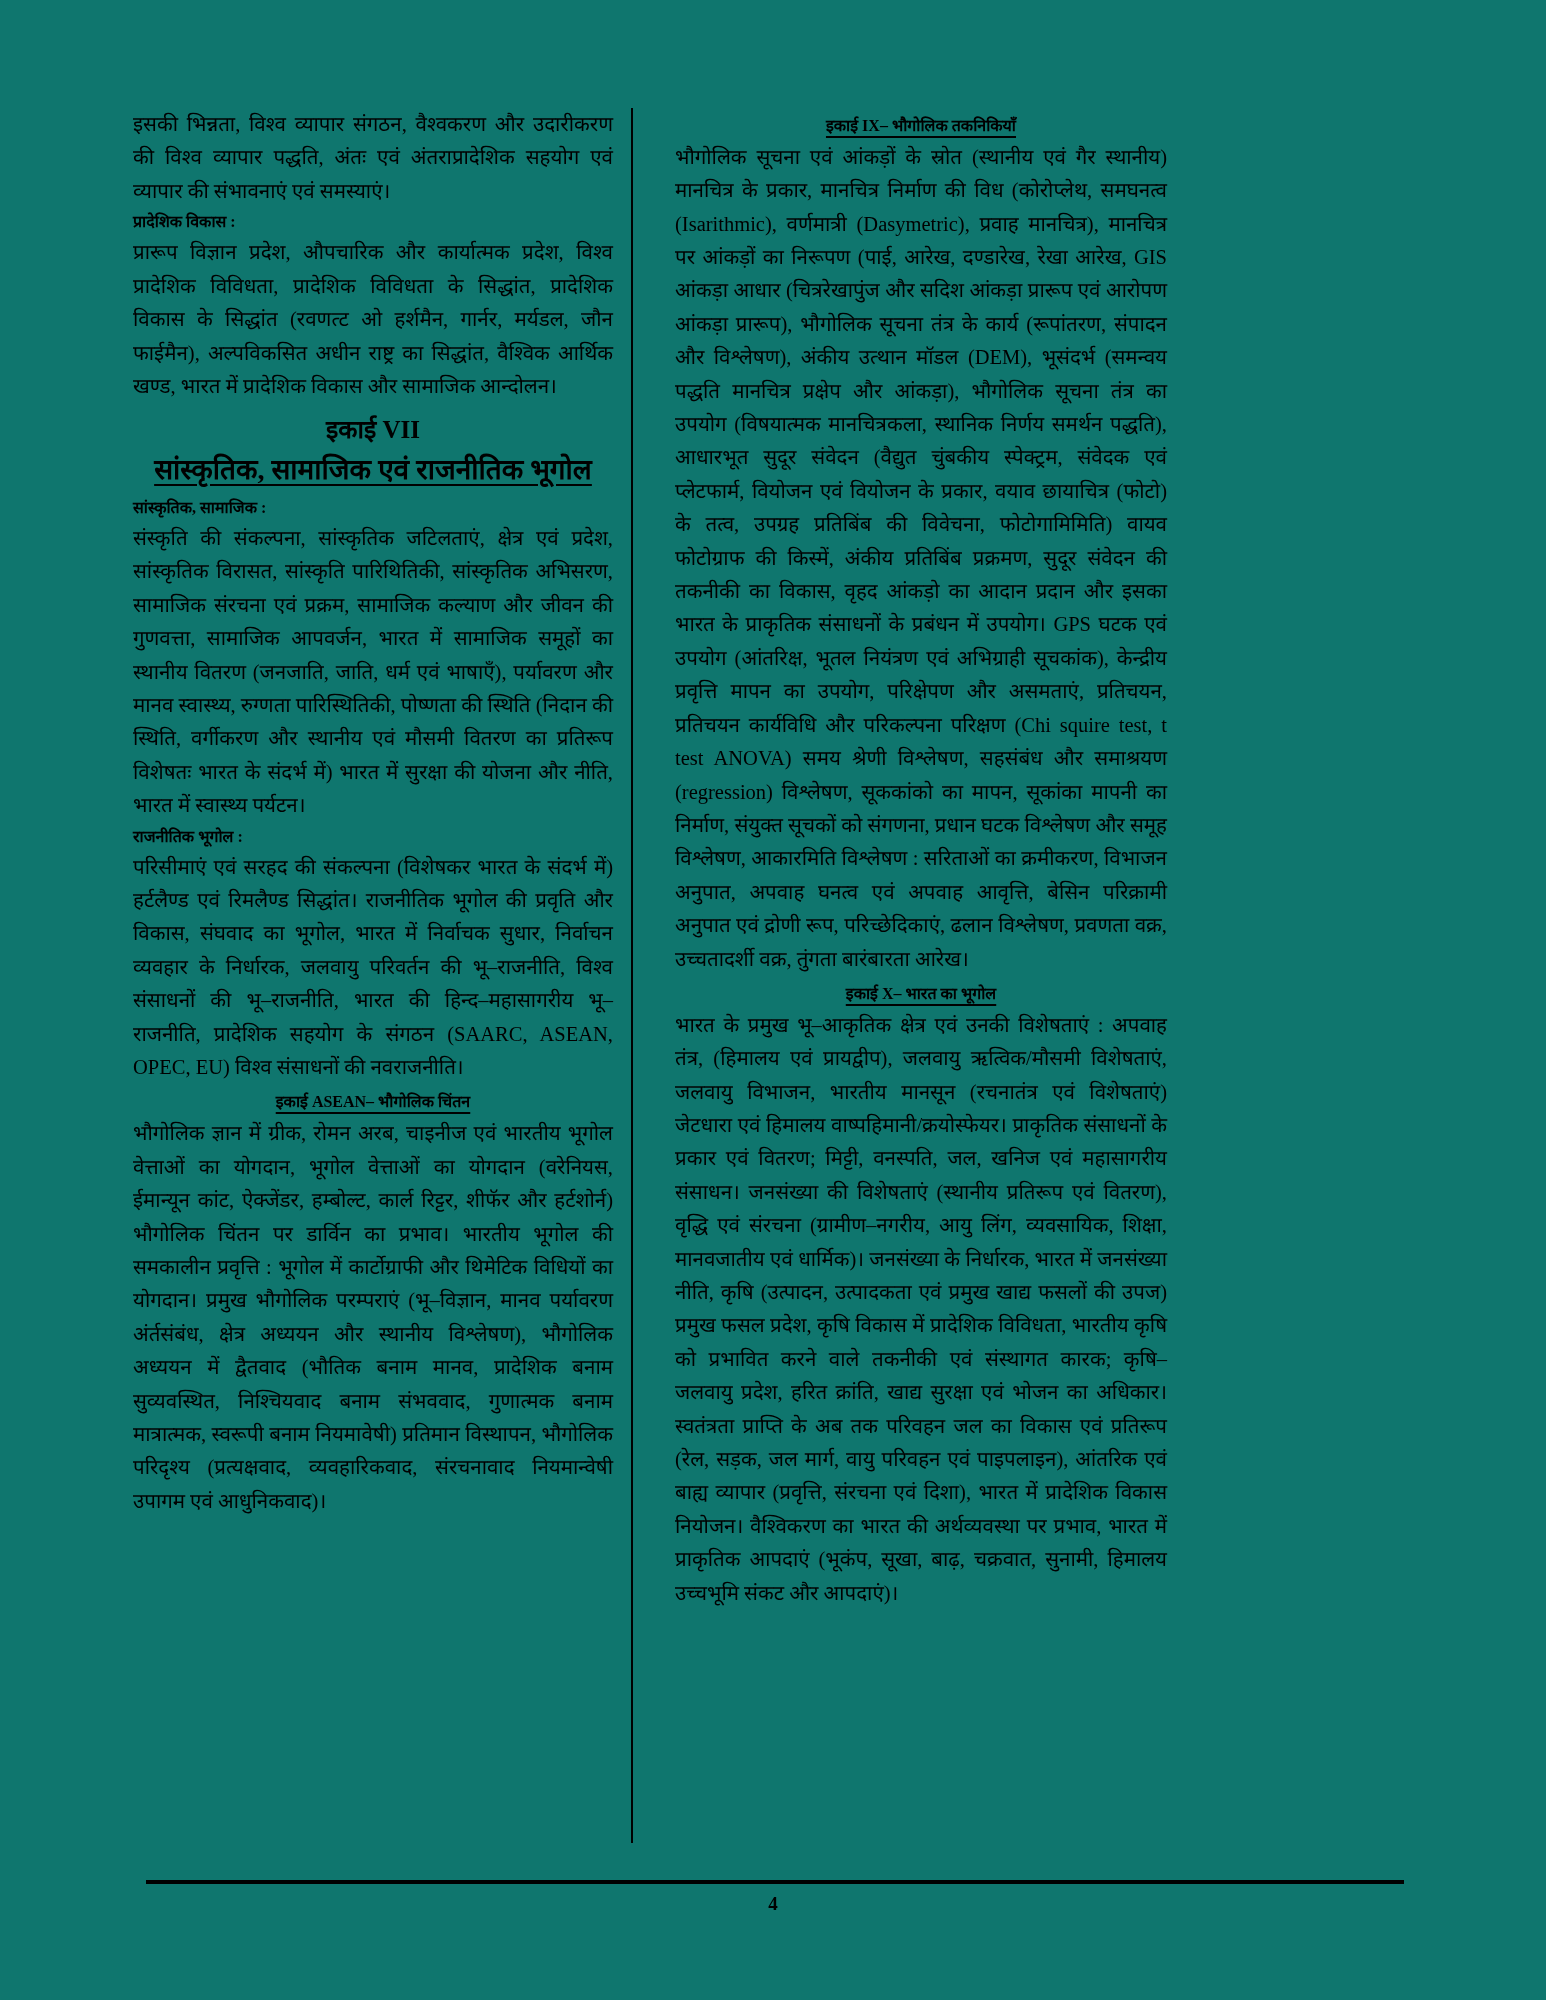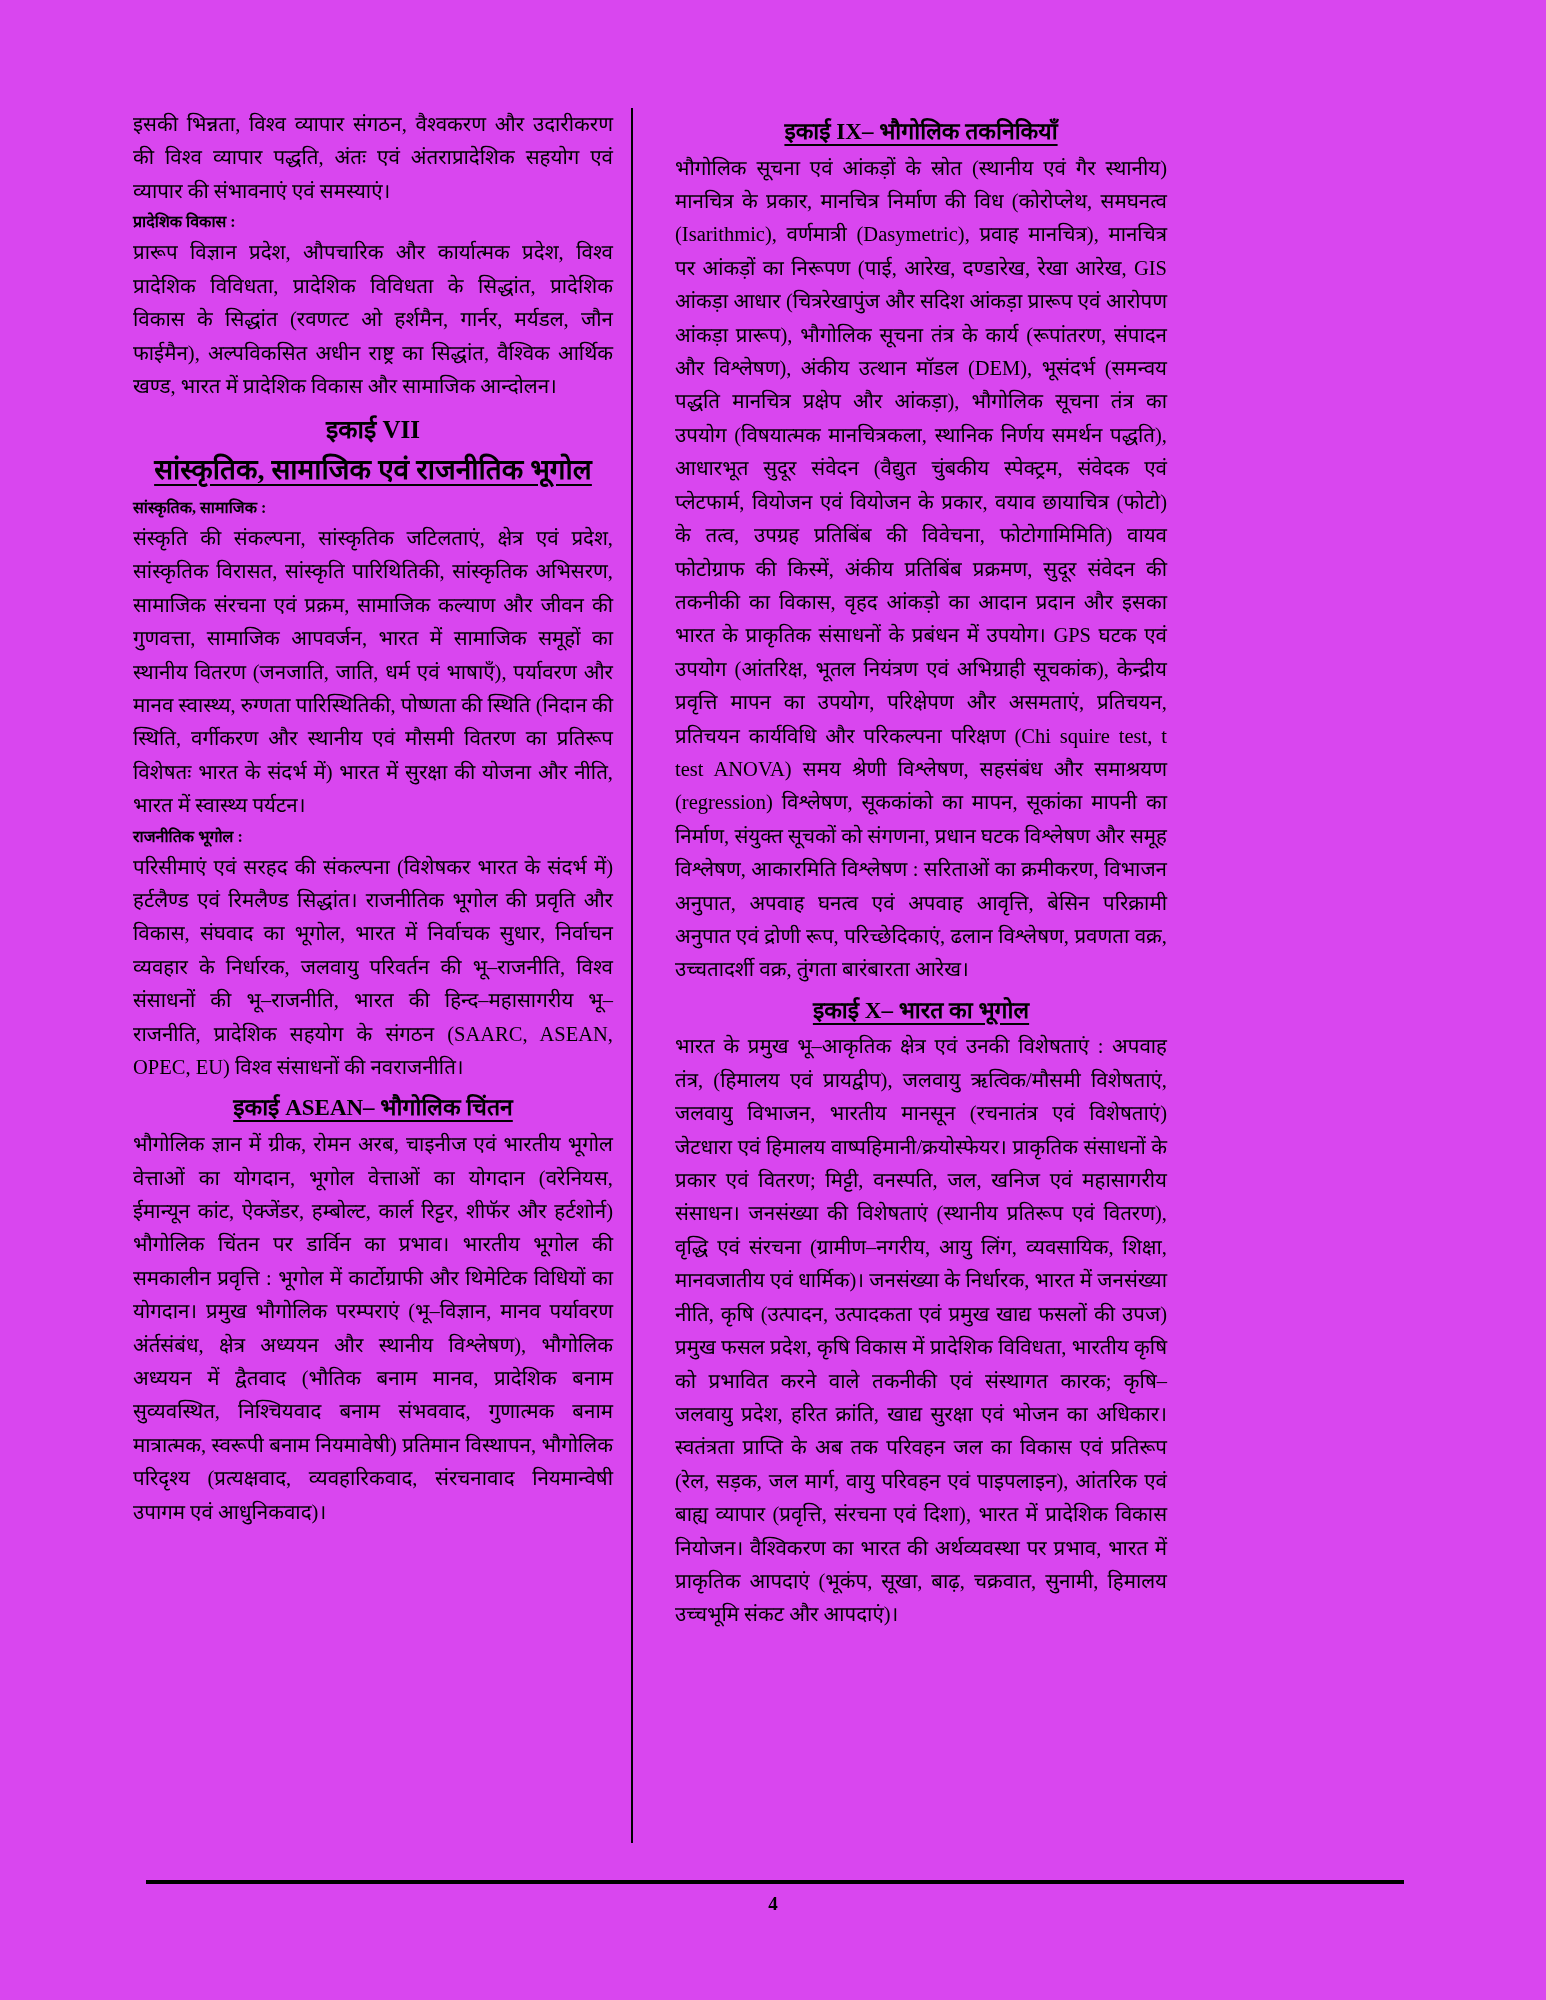--- a/index.html
+++ b/index.html
@@ -14,21 +14,21 @@
     color: #000000;
     position: relative;
     overflow: hidden;
   }
 
   .page {
     position: absolute;
     left: 0; top: 0;
     width: 1546px;
     height: 2000px;
-    background: #d946ef;
+    background: #0f766e;
   }
 
   .content {
     position: absolute;
     left: 133px;
     top: 108px;
     width: 1280px;
     height: 1735px;
     display: flex;
     flex-direction: row;
@@ -63,21 +63,21 @@
 
   .subhead {
     font-size: 16px;
     line-height: 1.63;
     font-weight: bold;
     text-align: left;
     margin-bottom: 1px;
   }
 
   .unit-head {
-    font-size: 23px;
+    font-size: 16px;
     line-height: 1.55;
     font-weight: bold;
     text-align: center;
     margin: 6px 0 2px 0;
   }
   .unit-head .ul {
     text-decoration: underline;
     text-underline-offset: 5px;
     text-decoration-thickness: 1.5px;
   }

